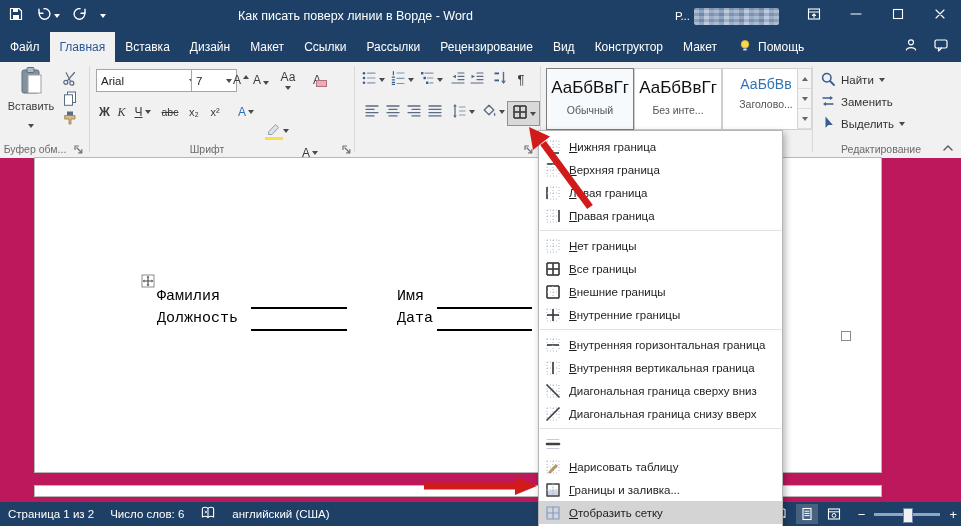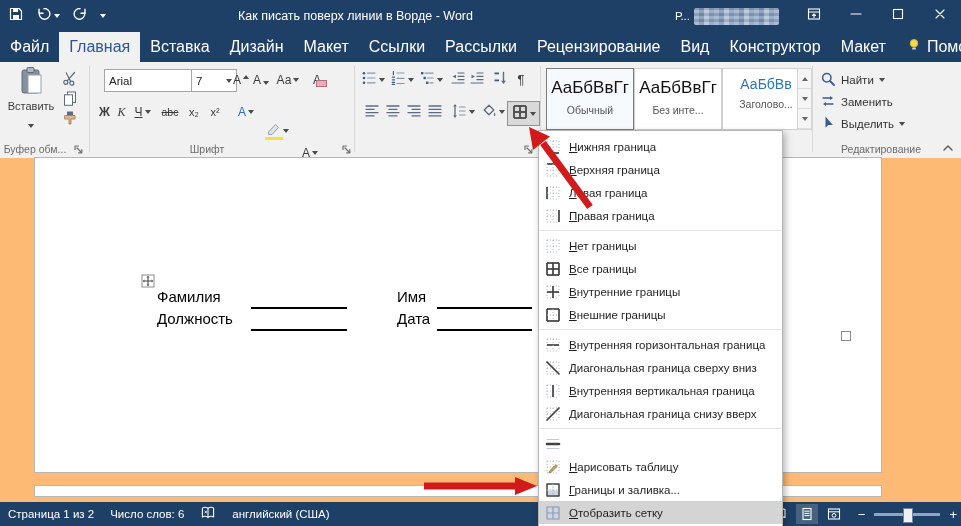--- a/index.html
+++ b/index.html
@@ -11,21 +11,21 @@
   .qat .qi{display:flex;align-items:center;gap:2px;}
   .wtitle{left:100px;right:350px;top:0;height:32px;line-height:32px;text-align:center;font-size:12.5px;color:#fff;white-space:nowrap;overflow:hidden;}
   .tbright{right:0;top:0;height:32px;display:flex;align-items:center;}
   .userprefix{font-size:11.5px;margin-right:4px;}
   .blur{width:85px;height:17px;border-radius:2px;margin-right:14px;
     background-image:repeating-linear-gradient(0deg,rgba(255,255,255,.14) 0 3px,rgba(0,0,0,.10) 3px 6px),
     repeating-linear-gradient(90deg,#9db1cc 0 5px,#7e96b8 5px 10px,#b3c2d8 10px 15px,#8aa2c2 15px 20px);}
   .winbtn{width:42px;height:32px;display:flex;align-items:center;justify-content:center;}
   
   .tabsrow{left:0;top:32px;width:961px;height:30px;background:#1f4066;display:flex;align-items:stretch;}
-  .tab{display:flex;align-items:center;gap:5px;padding:0 10px;font-size:16px;color:#fff;white-space:nowrap;}
+  .tab{display:flex;align-items:center;gap:5px;padding:0 10px;font-size:12px;color:#fff;white-space:nowrap;}
   .tab.active{background:#f1f1f1;color:#2b579a;}
   .tabspacer{margin-left:auto;display:flex;align-items:center;gap:14px;padding-right:12px;}
   
   .ribbon{left:0;top:62px;width:961px;height:96px;background:#f1f1f1;border-bottom:1px solid #bfbfbf;}
   .vsep{width:1px;top:4px;height:86px;background:#d8d8d8;}
   .glabel{font-size:10.5px;color:#6b6b6b;text-align:center;top:80px;height:14px;line-height:14px;white-space:nowrap;}
   .rb{display:flex;align-items:center;justify-content:center;gap:2px;color:#3b3b3b;font-size:12px;}
   .combo{height:21px;background:#fff;border:1px solid #a6a6a6;font-size:11.5px;display:flex;align-items:center;padding:0 4px;gap:4px;color:#222;}
   .combo .cv{flex:1;}
   .cd{display:inline-block;width:0;height:0;border-left:3px solid transparent;border-right:3px solid transparent;border-top:4px solid #4a4a4a;}
@@ -42,21 +42,21 @@
   .pressed{background:#d9d9d9;border:1px solid #929292;}
   .stylecard{top:6px;width:86px;height:60px;background:#fff;border:1px solid #cfcfcf;text-align:center;overflow:hidden;}
   .stylecard.sel{border:1px solid #7d7d7d;background:#f6fafd;}
   .sprev{margin-top:9px;font-size:17px;color:#111;white-space:nowrap;}
   .sprev.h1{color:#2e74b5;font-size:14px;margin-top:7px;}
   .sname{margin-top:6px;font-size:10.5px;color:#555;white-space:nowrap;}
   .galcol{top:6px;width:13px;height:60px;display:flex;flex-direction:column;border:1px solid #d5d5d5;background:#f5f5f5;}
   .galbtn{flex:1;display:flex;align-items:center;justify-content:center;border-bottom:1px solid #ddd;}
   .edrow{display:flex;align-items:center;gap:5px;font-size:11.5px;color:#333;}
   
-  .docarea{left:0;top:158px;width:961px;height:344px;background:#fdba74;}
+  .docarea{left:0;top:158px;width:961px;height:344px;background:#be185d;font-family:Liberation Mono, monospace;}
   .page{left:35px;top:0;width:846px;height:314px;background:#fff;box-shadow:0 0 0 1px #b7b7b7;}
   .page2{left:35px;top:328px;width:846px;height:10px;background:#fff;box-shadow:0 0 0 1px #b7b7b7;}
   .tlabel{font-size:15px;color:#000;white-space:nowrap;}
   .tline{height:2px;background:#000;}
   .sizehandle{width:8px;height:8px;background:#fff;border:1px solid #8a8a8a;}
   
   .statusbar{left:0;top:502px;width:961px;height:24px;background:#1f4066;color:#fff;}
   .sbleft{left:8px;top:0;height:24px;display:flex;align-items:center;gap:16px;font-size:11.5px;}
   .sbright{right:4px;top:0;height:24px;display:flex;align-items:center;gap:5px;font-size:13px;}
   .vicon{width:22px;height:20px;display:flex;align-items:center;justify-content:center;}
@@ -212,37 +212,37 @@
           <path d="M3,5.5h10v3.5h-4v5h-2v-5H3z" fill="#d9b88a" stroke="#9a7a4a" stroke-width="0.8" stroke-linecap="round" stroke-linejoin="round"></path>
         </svg></span>
     <div class="ab glabel" style="left:0px;width:70px;">Буфер обм...</div>
     <span class="ab" style="left:72px;top:80px;"><svg width="13" height="13" viewBox="0 0 13 13">
           <path d="M3,6.5V3h3.5" fill="none" stroke="#707070" stroke-width="1.2" stroke-linecap="round" stroke-linejoin="round"></path>
           <path d="M5,5l4.5,4.5" fill="none" stroke="#707070" stroke-width="1.2" stroke-linecap="round" stroke-linejoin="round"></path>
           <path d="M9.8,6.6v3.2H6.6" fill="none" stroke="#707070" stroke-width="1.2" stroke-linecap="round" stroke-linejoin="round"></path>
         </svg></span>
     <div class="ab vsep" style="left:89px;"></div>
 
-    <div class="ab combo" style="left:104px;top:7px;width:94px;">
+    <div class="ab combo" style="left:96px;top:7px;width:94px;">
       <span class="cv">Arial</span>
         <span class="cd"></span>
     </div>
     <div class="ab combo" style="left:191px;top:7px;width:36px;">
       <span class="cv">7</span>
         <span class="cd"></span>
     </div>
     <div class="ab rb" style="left:232px;top:8px;width:18px;height:19px;">
         <span>А</span>
         <span class="cdup" style="margin-bottom:6px;"></span>
       </div>
     <div class="ab rb" style="left:252px;top:8px;width:18px;height:19px;">
         <span>А</span>
         <span class="cd" style="margin-bottom:-6px;"></span>
       </div>
-    <div class="ab rb" style="left:274px;top:8px;width:28px;height:19px;">
+    <div class="ab rb" style="left:274px;top:8px;width:28px;height:19px;flex-direction:column;">
         <span>Аа</span>
         <span class="cd"></span>
       </div>
     <div class="ab rb colorbtn" style="left:306px;top:8px;width:22px;height:19px;">
         <span>А</span>
         <span class="eraserbit"></span>
       </div>
 
     <div class="ab rb bold" style="left:96px;top:39px;width:17px;height:22px;">
         <span>Ж</span>
@@ -581,43 +581,43 @@
             <path d="M2,2V14" stroke="#404040" stroke-width="1.7" fill="none"></path>
             <path d="M2,8H14" stroke="#404040" stroke-width="1.7" fill="none"></path>
             <path d="M8,2V14" stroke="#404040" stroke-width="1.7" fill="none"></path>
           </svg>
         </span>
         <span class="lbl">Все границы</span>
       </div>
     <div class="mi">
         <span class="ic">
           <svg width="16" height="16" viewBox="0 0 16 16">
-            <path d="M2,2H14" stroke="#a9b4c6" stroke-width="1" stroke-dasharray="1,2" fill="none"></path>
-            <path d="M14,2V14" stroke="#a9b4c6" stroke-width="1" stroke-dasharray="1,2" fill="none"></path>
-            <path d="M2,14H14" stroke="#a9b4c6" stroke-width="1" stroke-dasharray="1,2" fill="none"></path>
-            <path d="M2,2V14" stroke="#a9b4c6" stroke-width="1" stroke-dasharray="1,2" fill="none"></path>
-            <path d="M2,8H14" stroke="#404040" stroke-width="1.7" fill="none"></path>
-            <path d="M8,2V14" stroke="#404040" stroke-width="1.7" fill="none"></path>
-          </svg>
-        </span>
-        <span class="lbl">Внутренние границы</span>
-      </div>
-    <div class="mi">
-        <span class="ic">
-          <svg width="16" height="16" viewBox="0 0 16 16">
             <path d="M2,2H14" stroke="#404040" stroke-width="1.7" fill="none"></path>
             <path d="M14,2V14" stroke="#404040" stroke-width="1.7" fill="none"></path>
             <path d="M2,14H14" stroke="#404040" stroke-width="1.7" fill="none"></path>
             <path d="M2,2V14" stroke="#404040" stroke-width="1.7" fill="none"></path>
             <path d="M2,8H14" stroke="#a9b4c6" stroke-width="1" stroke-dasharray="1,2" fill="none"></path>
             <path d="M8,2V14" stroke="#a9b4c6" stroke-width="1" stroke-dasharray="1,2" fill="none"></path>
           </svg>
         </span>
         <span class="lbl">Внешние границы</span>
       </div>
+    <div class="mi">
+        <span class="ic">
+          <svg width="16" height="16" viewBox="0 0 16 16">
+            <path d="M2,2H14" stroke="#a9b4c6" stroke-width="1" stroke-dasharray="1,2" fill="none"></path>
+            <path d="M14,2V14" stroke="#a9b4c6" stroke-width="1" stroke-dasharray="1,2" fill="none"></path>
+            <path d="M2,14H14" stroke="#a9b4c6" stroke-width="1" stroke-dasharray="1,2" fill="none"></path>
+            <path d="M2,2V14" stroke="#a9b4c6" stroke-width="1" stroke-dasharray="1,2" fill="none"></path>
+            <path d="M2,8H14" stroke="#404040" stroke-width="1.7" fill="none"></path>
+            <path d="M8,2V14" stroke="#404040" stroke-width="1.7" fill="none"></path>
+          </svg>
+        </span>
+        <span class="lbl">Внутренние границы</span>
+      </div>
     <div class="msep"></div>
     <div class="mi">
         <span class="ic">
           <svg width="16" height="16" viewBox="0 0 16 16">
             <path d="M2,2H14" stroke="#a9b4c6" stroke-width="1" stroke-dasharray="1,2" fill="none"></path>
             <path d="M14,2V14" stroke="#a9b4c6" stroke-width="1" stroke-dasharray="1,2" fill="none"></path>
             <path d="M2,14H14" stroke="#a9b4c6" stroke-width="1" stroke-dasharray="1,2" fill="none"></path>
             <path d="M2,2V14" stroke="#a9b4c6" stroke-width="1" stroke-dasharray="1,2" fill="none"></path>
             <path d="M2,8H14" stroke="#404040" stroke-width="1.7" fill="none"></path>
             <path d="M8,2V14" stroke="#a9b4c6" stroke-width="1" stroke-dasharray="1,2" fill="none"></path>
@@ -626,38 +626,38 @@
         <span class="lbl">Внутренняя горизонтальная граница</span>
       </div>
     <div class="mi">
         <span class="ic">
           <svg width="16" height="16" viewBox="0 0 16 16">
             <path d="M2,2H14" stroke="#a9b4c6" stroke-width="1" stroke-dasharray="1,2" fill="none"></path>
             <path d="M14,2V14" stroke="#a9b4c6" stroke-width="1" stroke-dasharray="1,2" fill="none"></path>
             <path d="M2,14H14" stroke="#a9b4c6" stroke-width="1" stroke-dasharray="1,2" fill="none"></path>
             <path d="M2,2V14" stroke="#a9b4c6" stroke-width="1" stroke-dasharray="1,2" fill="none"></path>
             <path d="M2,8H14" stroke="#a9b4c6" stroke-width="1" stroke-dasharray="1,2" fill="none"></path>
+            <path d="M8,2V14" stroke="#404040" stroke-width="1.7" fill="none"></path>
+          </svg>
+        </span>
+        <span class="lbl">Внутренняя вертикальная граница</span>
+      </div>
+    <div class="mi">
+        <span class="ic">
+          <svg width="16" height="16" viewBox="0 0 16 16">
+            <path d="M2,2H14" stroke="#a9b4c6" stroke-width="1" stroke-dasharray="1,2" fill="none"></path>
+            <path d="M14,2V14" stroke="#a9b4c6" stroke-width="1" stroke-dasharray="1,2" fill="none"></path>
+            <path d="M2,14H14" stroke="#a9b4c6" stroke-width="1" stroke-dasharray="1,2" fill="none"></path>
+            <path d="M2,2V14" stroke="#a9b4c6" stroke-width="1" stroke-dasharray="1,2" fill="none"></path>
+            <path d="M2,8H14" stroke="#a9b4c6" stroke-width="1" stroke-dasharray="1,2" fill="none"></path>
             <path d="M8,2V14" stroke="#a9b4c6" stroke-width="1" stroke-dasharray="1,2" fill="none"></path>
             <path d="M2,2L14,14" fill="none" stroke="#404040" stroke-width="1.7" stroke-linecap="round" stroke-linejoin="round"></path>
           </svg>
         </span>
         <span class="lbl">Диагональная граница сверху вниз</span>
-      </div>
-    <div class="mi">
-        <span class="ic">
-          <svg width="16" height="16" viewBox="0 0 16 16">
-            <path d="M2,2H14" stroke="#a9b4c6" stroke-width="1" stroke-dasharray="1,2" fill="none"></path>
-            <path d="M14,2V14" stroke="#a9b4c6" stroke-width="1" stroke-dasharray="1,2" fill="none"></path>
-            <path d="M2,14H14" stroke="#a9b4c6" stroke-width="1" stroke-dasharray="1,2" fill="none"></path>
-            <path d="M2,2V14" stroke="#a9b4c6" stroke-width="1" stroke-dasharray="1,2" fill="none"></path>
-            <path d="M2,8H14" stroke="#a9b4c6" stroke-width="1" stroke-dasharray="1,2" fill="none"></path>
-            <path d="M8,2V14" stroke="#404040" stroke-width="1.7" fill="none"></path>
-          </svg>
-        </span>
-        <span class="lbl">Внутренняя вертикальная граница</span>
       </div>
     <div class="mi">
         <span class="ic">
           <svg width="16" height="16" viewBox="0 0 16 16">
             <path d="M2,2H14" stroke="#a9b4c6" stroke-width="1" stroke-dasharray="1,2" fill="none"></path>
             <path d="M14,2V14" stroke="#a9b4c6" stroke-width="1" stroke-dasharray="1,2" fill="none"></path>
             <path d="M2,14H14" stroke="#a9b4c6" stroke-width="1" stroke-dasharray="1,2" fill="none"></path>
             <path d="M2,2V14" stroke="#a9b4c6" stroke-width="1" stroke-dasharray="1,2" fill="none"></path>
             <path d="M2,8H14" stroke="#a9b4c6" stroke-width="1" stroke-dasharray="1,2" fill="none"></path>
             <path d="M8,2V14" stroke="#a9b4c6" stroke-width="1" stroke-dasharray="1,2" fill="none"></path>

